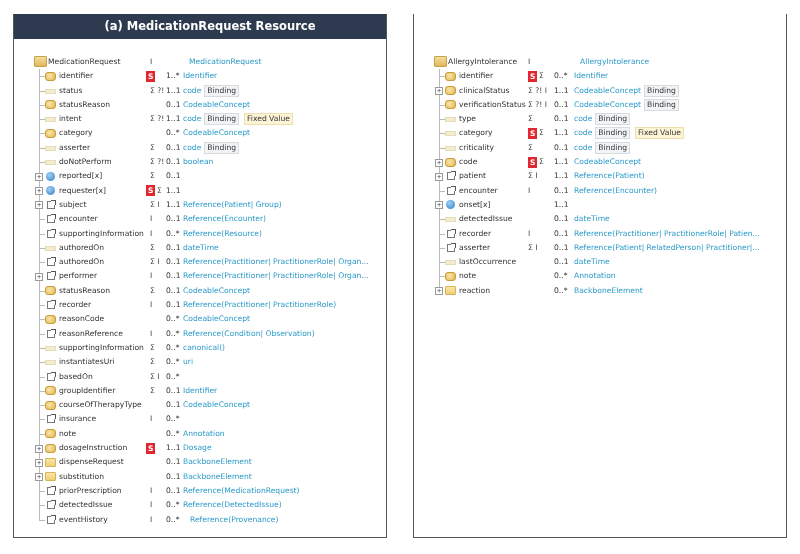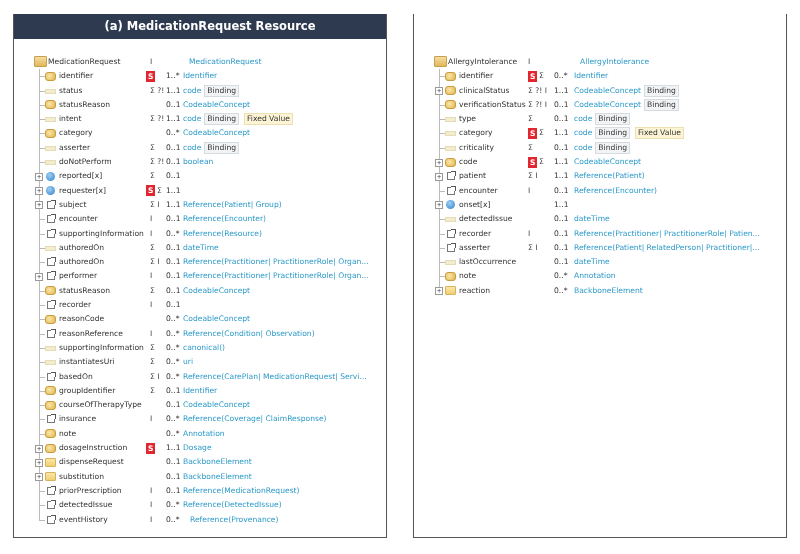--- a/index.html
+++ b/index.html
@@ -193,20 +193,21 @@
         <span class="card" style="left:152px">0..1</span>
         <span class="type" style="left:169px"><span>CodeableConcept</span></span>
       </div>
       <div class="row">
         <span class="guide"></span>
         <span class="guide-h"></span>
         <span class="icon ic-reference"></span>
         <span class="name">recorder</span>
         <span class="flags" style="left:136px">I</span>
         <span class="card" style="left:152px">0..1</span>
+        <span class="type" style="left:169px"><span>Reference(Practitioner| PractitionerRole)</span></span>
       </div>
       <div class="row">
         <span class="guide"></span>
         <span class="guide-h"></span>
         <span class="icon ic-datatype"></span>
         <span class="name">reasonCode</span>
         <span class="flags" style="left:136px"></span>
         <span class="card" style="left:152px">0..*</span>
         <span class="type" style="left:169px"><span>CodeableConcept</span></span>
       </div>
@@ -237,21 +238,20 @@
         <span class="card" style="left:152px">0..*</span>
         <span class="type" style="left:169px"><span>uri</span></span>
       </div>
       <div class="row">
         <span class="guide"></span>
         <span class="guide-h"></span>
         <span class="icon ic-reference"></span>
         <span class="name">basedOn</span>
         <span class="flags" style="left:136px">Σ I</span>
         <span class="card" style="left:152px">0..*</span>
-        <span class="type" style="left:169px"><span>Reference(CarePlan| MedicationRequest| Servi...</span></span>
       </div>
       <div class="row">
         <span class="guide"></span>
         <span class="guide-h"></span>
         <span class="icon ic-datatype"></span>
         <span class="name">groupIdentifier</span>
         <span class="flags" style="left:136px">Σ</span>
         <span class="card" style="left:152px">0..1</span>
         <span class="type" style="left:169px"><span>Identifier</span></span>
       </div>
@@ -264,21 +264,20 @@
         <span class="card" style="left:152px">0..1</span>
         <span class="type" style="left:169px"><span>CodeableConcept</span></span>
       </div>
       <div class="row">
         <span class="guide"></span>
         <span class="guide-h"></span>
         <span class="icon ic-reference"></span>
         <span class="name">insurance</span>
         <span class="flags" style="left:136px">I</span>
         <span class="card" style="left:152px">0..*</span>
-        <span class="type" style="left:169px"><span>Reference(Coverage| ClaimResponse)</span></span>
       </div>
       <div class="row">
         <span class="guide"></span>
         <span class="guide-h"></span>
         <span class="icon ic-datatype"></span>
         <span class="name">note</span>
         <span class="flags" style="left:136px"></span>
         <span class="card" style="left:152px">0..*</span>
         <span class="type" style="left:169px"><span>Annotation</span></span>
       </div>

